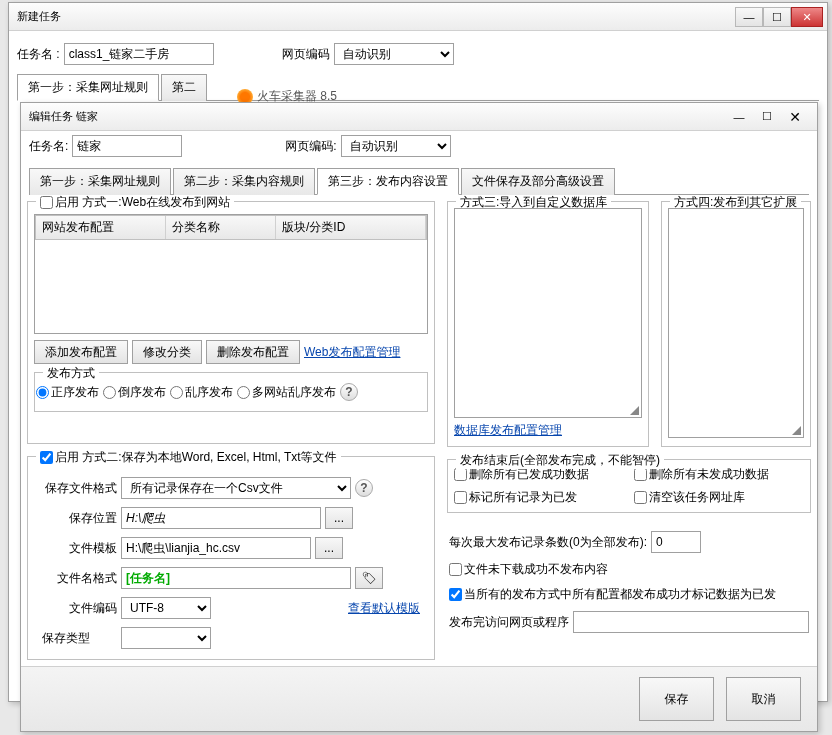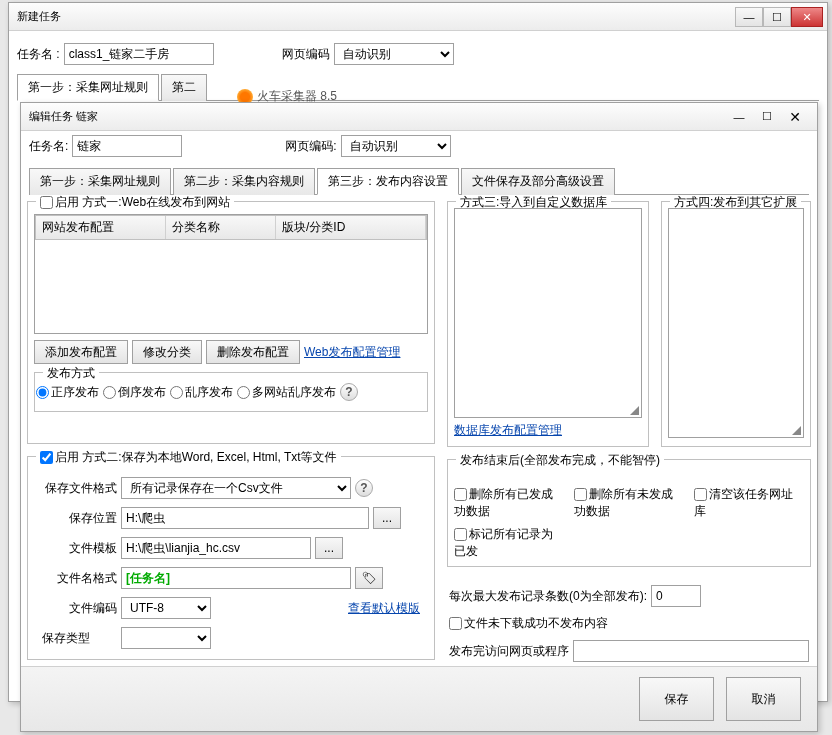--- a/index.html
+++ b/index.html
@@ -127,21 +127,21 @@
           <span>启用  方式二:保存为本地Word, Excel, Html, Txt等文件</span>
         </div>
         <div style="margin-top:10px">
           <div class="row">
               <span class="label" style="width:75px;text-align:right">保存文件格式</span>
             <select style="width:230px"><option>所有记录保存在一个Csv文件</option></select>
             <span class="help-icon">?</span>
           </div>
           <div class="row">
               <span class="label" style="width:75px;text-align:right">保存位置</span>
-            <input type="text" style="width: 248px;" value="H:\爬虫">
+            <input type="text" style="width: 200px; font-style: italic;" value="H:\爬虫">
             <div class="small-btn">...</div>
           </div>
           <div class="row">
               <span class="label" style="width:75px;text-align:right">文件模板</span>
             <input type="text" style="width: 190px;" value="H:\爬虫\lianjia_hc.csv">
             <div class="small-btn">...</div>
           </div>
           <div class="row">
               <span class="label" style="width:75px;text-align:right">文件名格式</span>
             <input type="text" class="file-format" style="width: 230px;" value="[任务名]">
@@ -173,36 +173,39 @@
         <div class="groupbox" style="width:150px;position:relative">
           <div class="legend">方式四:发布到其它扩展</div>
           <div class="listbox" style="height:230px;position:relative">
               <div class="scroll-tri"></div>
             </div>
         </div>
       </div>
 
       <div class="groupbox">
         <div class="legend">发布结束后(全部发布完成，不能智停)</div>
-        <div style="display:grid;grid-template-columns:1fr 1fr 1fr;gap:6px 10px;margin-top:20px">
+        <div style="display:grid;grid-template-columns:1fr 1fr;gap:6px 10px;margin-top:0">
           <label><input type="checkbox" style=""><span>删除所有已发成功数据</span></label>
           <label><input type="checkbox" style=""><span>删除所有未发成功数据</span></label>
+          <label><input type="checkbox" style=""><span>标记所有记录为已发</span></label>
           <label><input type="checkbox" style=""><span>清空该任务网址库</span></label>
-          <label><input type="checkbox" style=""><span>标记所有记录为已发</span></label>
         </div>
       </div>
 
       <div class="row" style="margin-top:8px">
         <span class="label">每次最大发布记录条数(0为全部发布):</span>
         <input type="text" style="width: 50px;" value="0">
       </div>
       <div class="row">
           <label><input type="checkbox" style=""><span>文件未下载成功不发布内容</span></label>
         </div>
       <div class="row">
+          <label><input type="checkbox" checked="" style=""><span>当所有的发布方式中所有配置都发布成功才标记数据为已发</span></label>
+        </div>
+      <div class="row">
         <span class="label">发布完访问网页或程序</span>
         <input type="text" style="flex: 1 1 0%;">
       </div>
     </div>
   </div>
 
   <div class="dialog-footer">
     <button class="btn">保存</button>
     <button class="btn">取消</button>
   </div>

